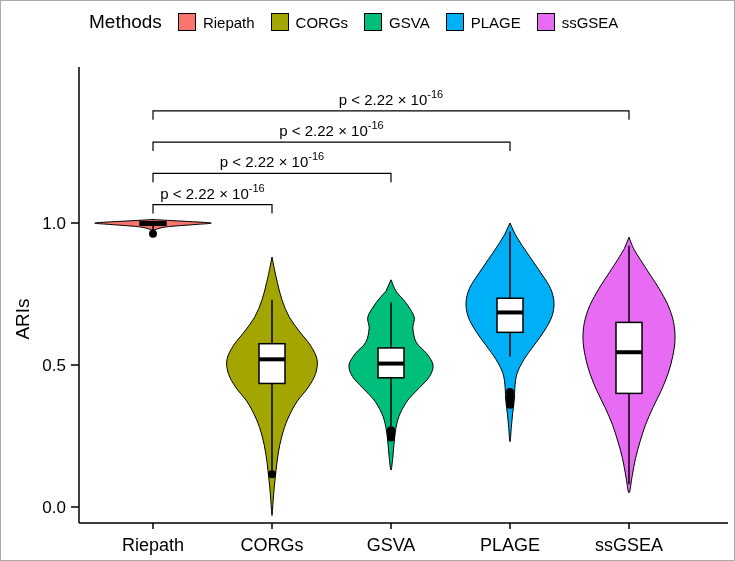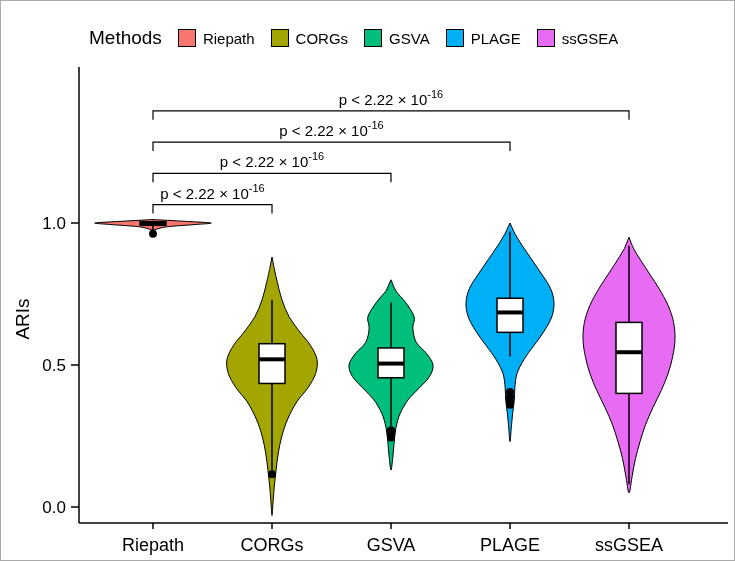--- a/index.html
+++ b/index.html
@@ -6,21 +6,21 @@
   .figure{
     position:relative;
     width:735px;height:561px;
     box-sizing:border-box;
     background:#fff;
     border:1px solid #aaa;
     font-family:"Liberation Sans", sans-serif;
     overflow:hidden;
   }
   .legend{
-    position:absolute;top:24px;left:88px;right:0;
+    position:absolute;top:8px;left:88px;right:0;
     display:flex;align-items:center;gap:16px;
     height:26px;
   }
   .legend-title{font-size:19px;color:#000;}
   .legend-item{display:flex;align-items:center;gap:7px;}
   .swatch{
     width:18px;height:18px;display:inline-block;
     border:1.5px solid #000;box-sizing:border-box;
   }
   .legend-label{font-size:15px;color:#000;}

